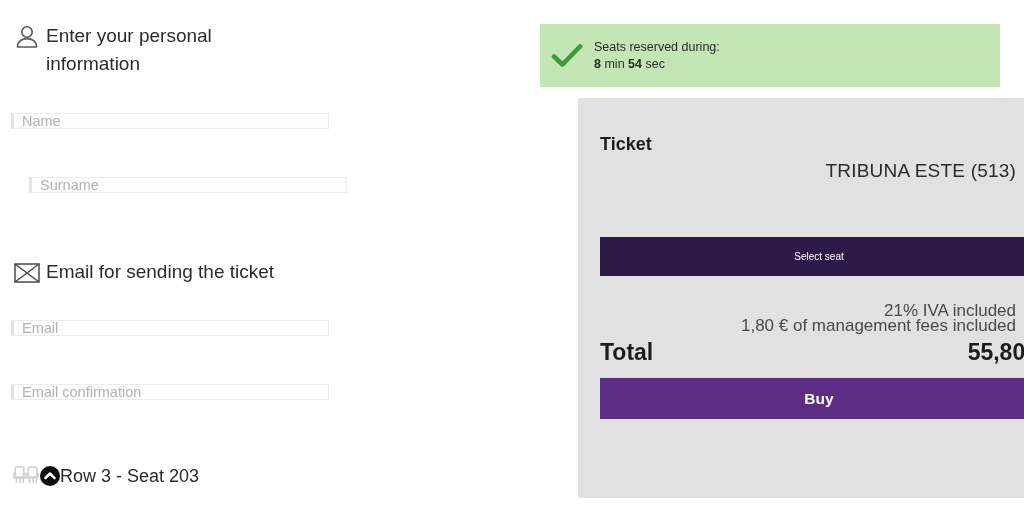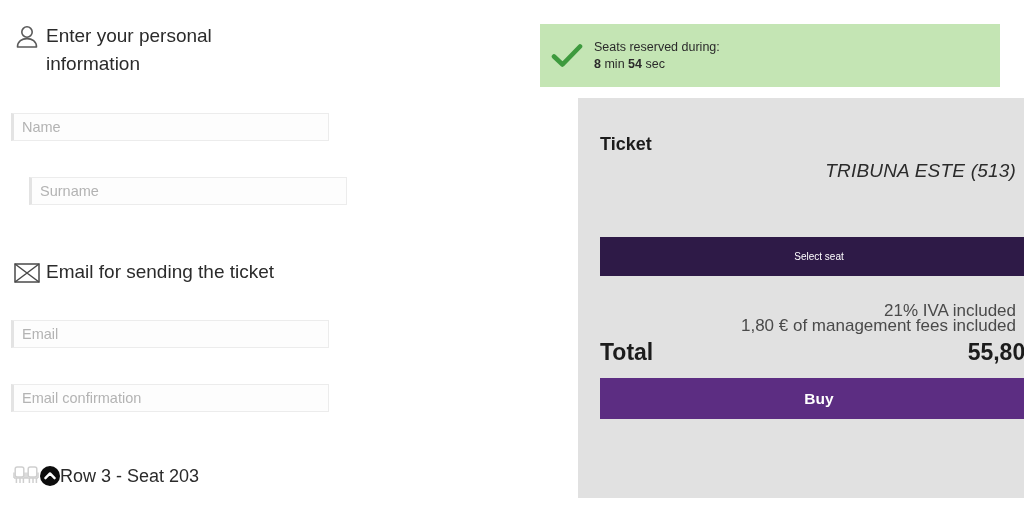--- a/index.html
+++ b/index.html
@@ -47,21 +47,21 @@
     max-width: 250px;
   }
 
   #personal-info-head { left: 12px; top: 22px; }
   #email-head { left: 12px; top: 258px; }
 
   .text-field {
     position: absolute;
     left: 11px;
     width: 318px;
-    height: 28px;
+    height: 16px;
     background: #fdfdfd;
     border: 1px solid #ececec;
     border-left: 3px solid #e3e3e3;
     box-sizing: border-box;
     display: flex;
     align-items: center;
     padding-left: 8px;
     font-size: 14.5px;
     color: #b3b3b3;
     font-family: "Liberation Sans", sans-serif;
@@ -153,21 +153,20 @@
     color: #1c1c1c;
   }
 
   #zone-label {
     position: absolute;
     right: 22px;
     top: 62px;
     font-size: 19px;
     color: #2b2b2b;
     letter-spacing: .2px;
-    font-style: italic;
   }
 
   
   #ticket-row {
     position: absolute;
     left: 22px;
     top: 88px;
     width: 438px;
     height: 32px;
   }

